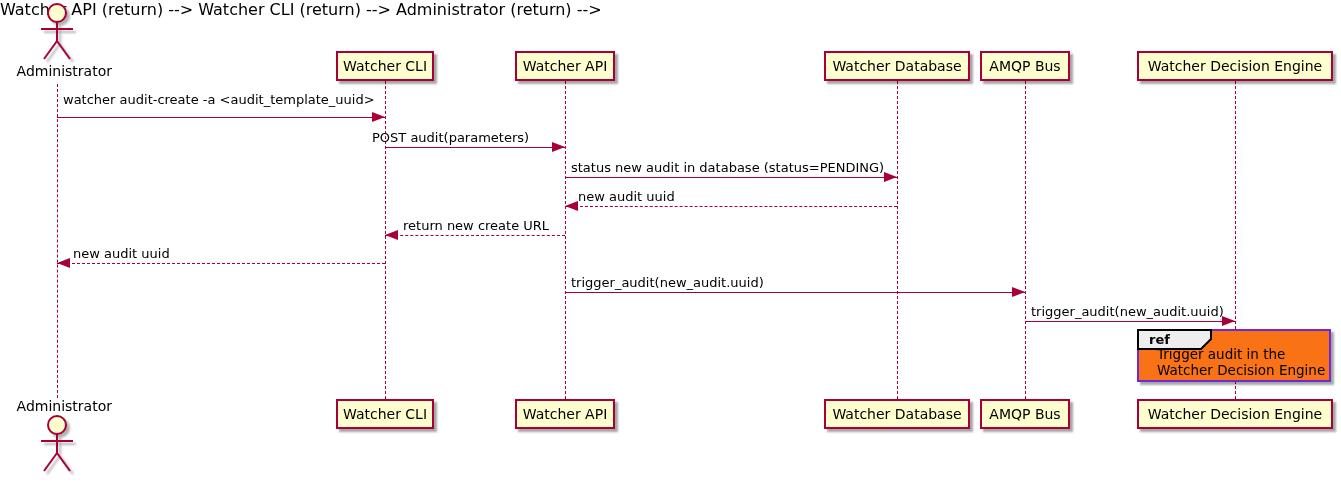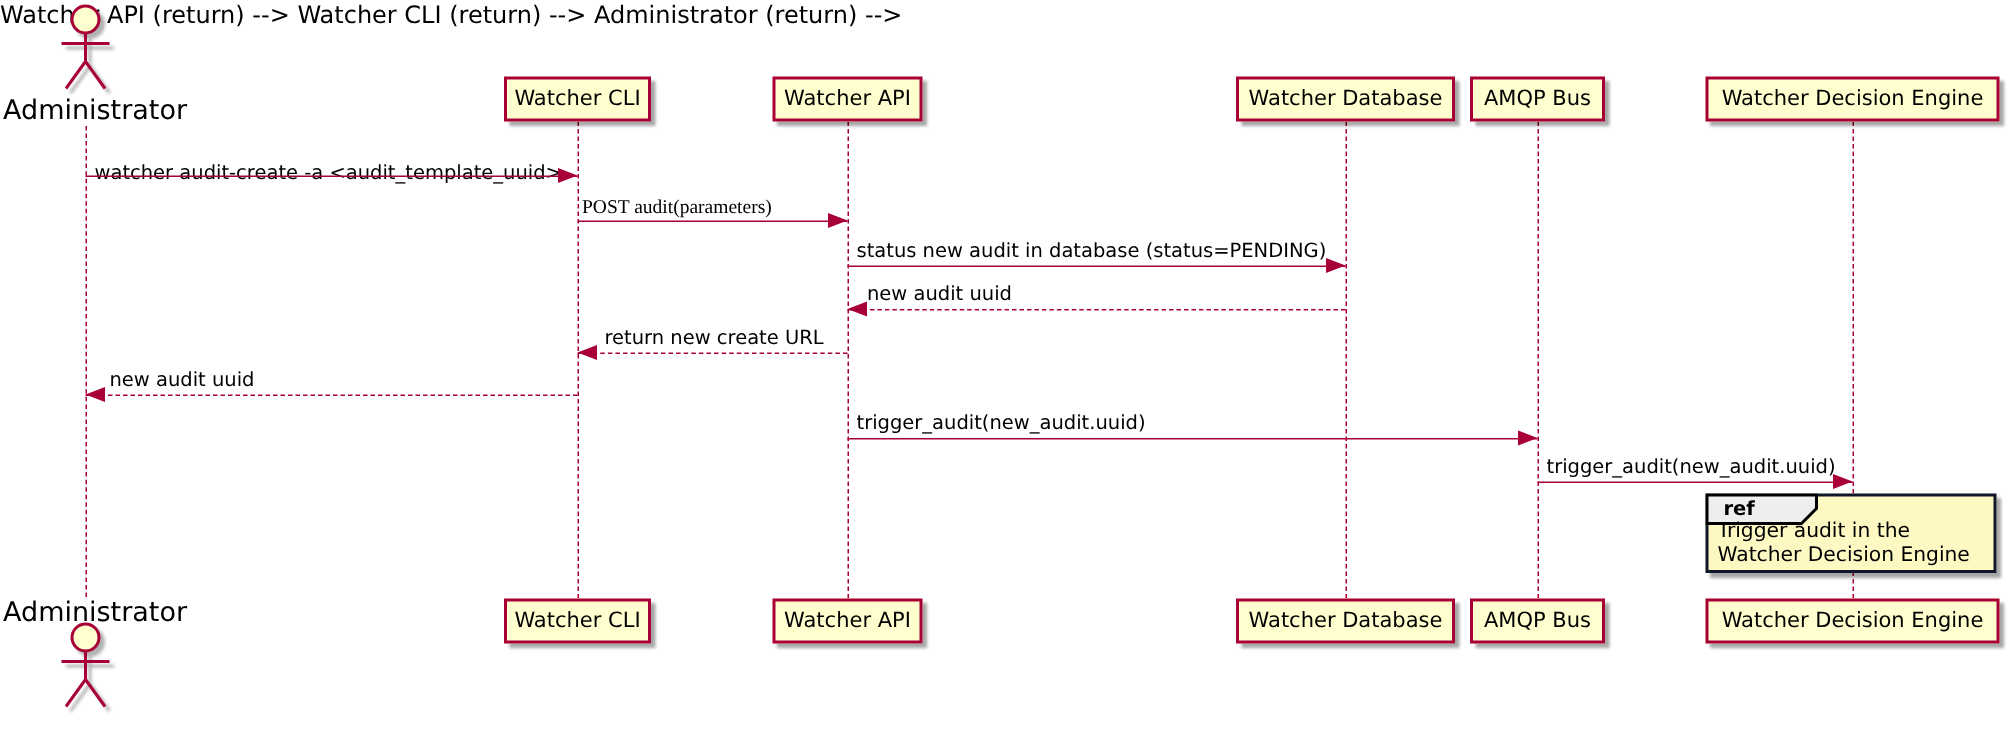--- a/index.html
+++ b/index.html
@@ -28,22 +28,22 @@
   
   .lifeline {
     position: absolute;
     width: 0;
     border-left: 1px dashed #A80036;
   }
   
   .actor-label {
     position: absolute;
     width: 110px;
-    text-align: left;
-    font-size: 18px;
+    text-align: right;
+    font-size: 14px;
     white-space: nowrap;
   }
   .actor-figure { position: absolute; filter: drop-shadow(3px 3px 1px rgba(0,0,0,0.30)); }
   
   .msg-line { position: absolute; height: 0; border-top: 1px solid #A80036; }
   .msg-line.dashed { border-top-style: dashed; }
   .arrowhead { position: absolute; width: 0; height: 0; }
   .arrowhead.right {
     border-left: 13px solid #A80036;
     border-top: 5px solid transparent;
@@ -57,35 +57,35 @@
   .msg-label {
     position: absolute;
     font-size: 13px;
     white-space: nowrap;
   }
   
   .ref-box {
     position: absolute;
     left: 1137px; top: 329px;
     width: 190px; height: 49px;
-    background: #fef9c3;
-    border: 2px solid #0f172a;
+    background: #f97316;
+    border: 2px solid #6d28d9;
     box-shadow: 3px 3px 2px rgba(0,0,0,0.35);
   }
   .ref-tag { position: absolute; left: -2px; top: -2px; }
   .ref-tag-label {
     position: absolute;
     left: 10px; top: 1px;
     font-size: 13px;
     font-weight: bold;
     white-space: nowrap;
   }
   .ref-body {
     position: absolute;
-    left: 6px; top: 15px;
+    left: 18px; top: 15px;
     font-size: 13.5px;
     line-height: 16px;
     white-space: nowrap;
   }
 </style>
 </head>
 <body>
 
 <div class="diagram">
 
@@ -121,26 +121,26 @@
     </div>
   <div class="pbox" style="left:980px; top:51px; width:86px;">
       <span>AMQP Bus</span>
     </div>
   <div class="pbox" style="left:1137px;top:51px; width:192px;">
       <span>Watcher Decision Engine</span>
     </div>
 
   
   
-  <div class="msg-label" style="left:63px; top:108px;text-align:right;">watcher audit-create -a &lt;audit_template_uuid&gt;</div>
+  <div class="msg-label" style="left:63px; top:92px;text-align:right;">watcher audit-create -a &lt;audit_template_uuid&gt;</div>
   <div class="msg-line" style="left:57px; top:117px; width:328px;"></div>
   <div class="arrowhead right" style="left:372px; top:112px;"></div>
 
   
-  <div class="msg-label" style="left:388px; top:130px;font-family:Liberation Serif, serif;">POST audit(parameters)</div>
+  <div class="msg-label" style="left:372px; top:130px;">POST audit(parameters)</div>
   <div class="msg-line" style="left:385px; top:147px; width:180px;"></div>
   <div class="arrowhead right" style="left:552px; top:142px;"></div>
 
   
   <div class="msg-label" style="left:571px; top:160px;">status new audit in database (status=PENDING)</div>
   <div class="msg-line" style="left:565px; top:177px; width:332px;"></div>
   <div class="arrowhead right" style="left:884px; top:172px;"></div>
 
    Watcher API (return) --&gt;
   <div class="msg-label" style="left:578px; top:189px;">new audit uuid</div>

